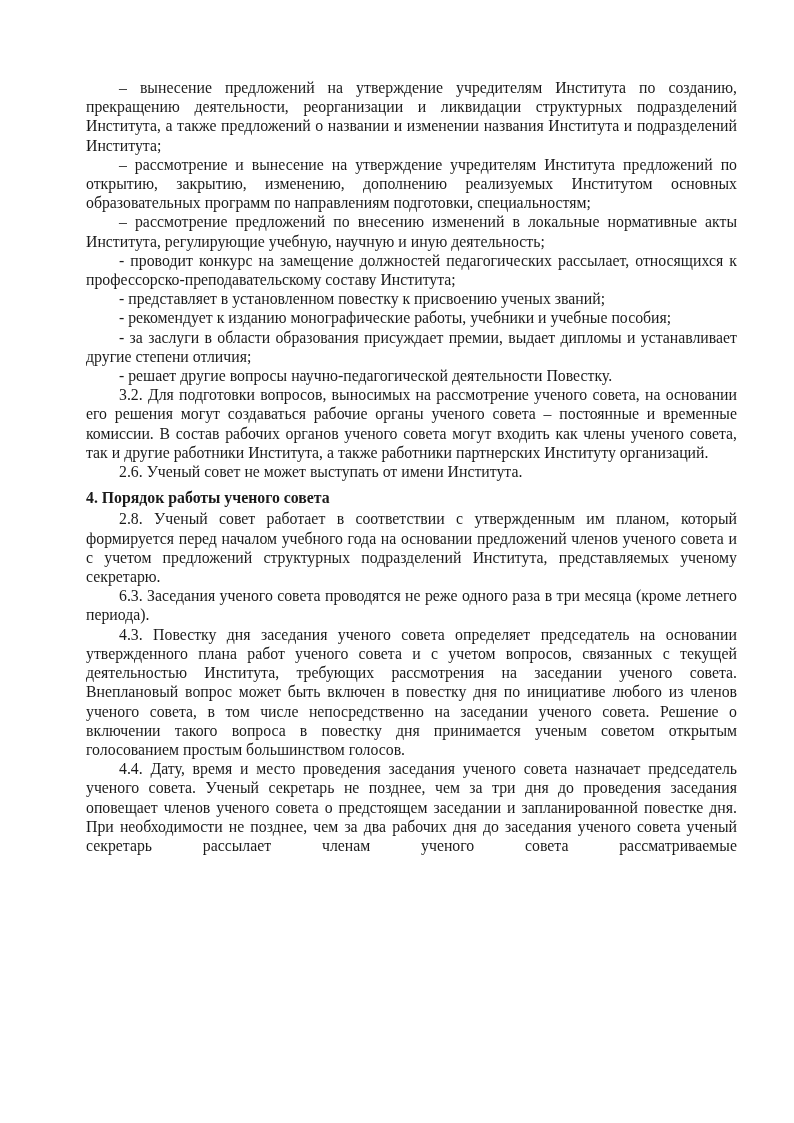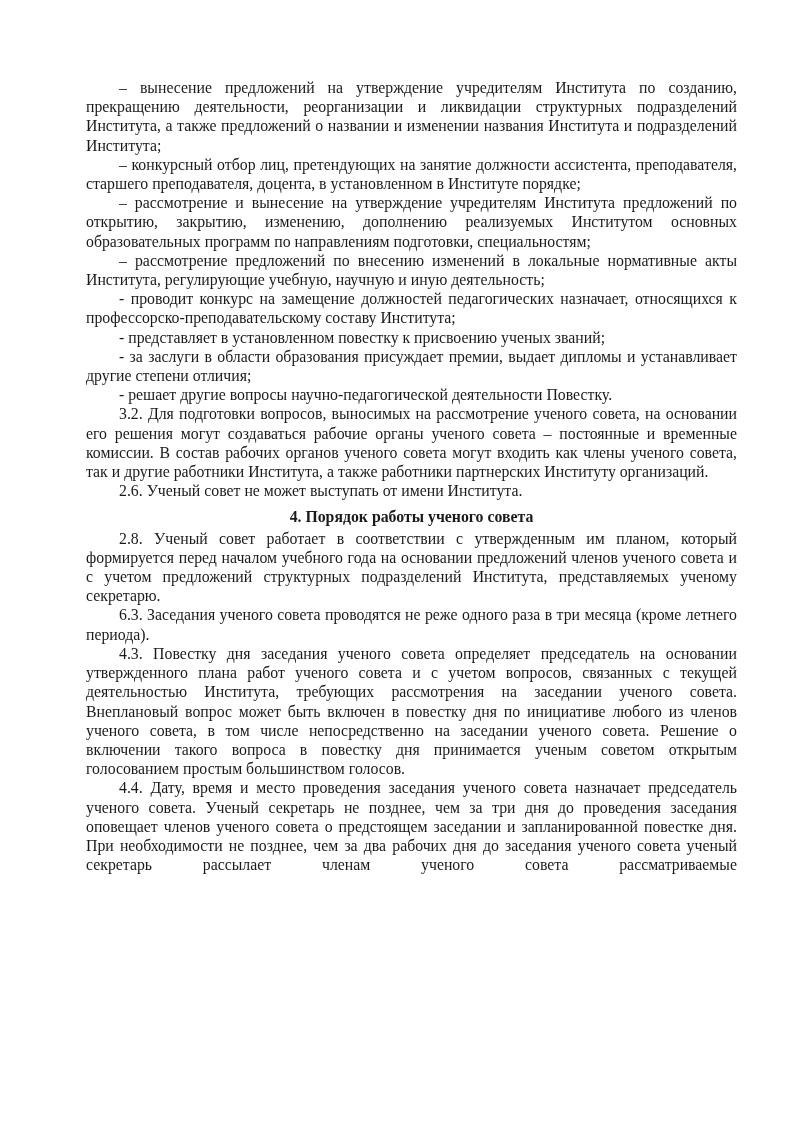--- a/index.html
+++ b/index.html
@@ -25,37 +25,36 @@
   .doc-body p {
     margin: 0;
     padding: 0;
     text-align: justify;
     text-indent: 33px;
   }
   .doc-body p.paragraph-continued {
     text-align-last: justify;
   }
   .doc-body p.heading {
-    text-align: center;
     text-indent: 0;
     font-weight: bold;
     margin: 7px 0 2px 0;
   }
 </style>
 </head>
 <body style="background: rgb(255, 255, 255);">
 
 <div class="page" style="color: rgb(26, 26, 26);">
   <div class="doc-body">
       <p class="paragraph">– вынесение предложений на утверждение учредителям Института по созданию, прекращению деятельности, реорганизации и ликвидации структурных подразделений Института, а также предложений о названии и изменении названия Института и подразделений Института;</p>
-      <p class="paragraph">– конкурсный отбор лиц, претендующих на занятие должности ассистента, преподавателя, старшего преподавателя, доцента, в установленном в Институте порядке;</p>
       <p class="paragraph">– рассмотрение и вынесение на утверждение учредителям Института предложений по открытию, закрытию, изменению, дополнению реализуемых Институтом основных образовательных программ по направлениям подготовки, специальностям;</p>
       <p class="paragraph">– рассмотрение предложений по внесению изменений в локальные нормативные акты Института, регулирующие учебную, научную и иную деятельность;</p>
-      <p class="paragraph">- проводит конкурс на замещение должностей педагогических назначает, относящихся к профессорско-преподавательскому составу Института;</p>
+      <p class="paragraph">- проводит конкурс на замещение должностей педагогических рассылает, относящихся к профессорско-преподавательскому составу Института;</p>
       <p class="paragraph">- представляет в установленном повестку к присвоению ученых званий;</p>
+      <p class="paragraph">- рекомендует к изданию монографические работы, учебники и учебные пособия;</p>
       <p class="paragraph">- за заслуги в области образования присуждает премии, выдает дипломы и устанавливает другие степени отличия;</p>
       <p class="paragraph">- решает другие вопросы научно-педагогической деятельности Повестку.</p>
       <p class="paragraph">3.2. Для подготовки вопросов, выносимых на рассмотрение ученого совета, на основании его решения могут создаваться рабочие органы ученого совета – постоянные и временные комиссии. В состав рабочих органов ученого совета могут входить как члены ученого совета, так и другие работники Института, а также работники партнерских Институту организаций.</p>
       <p class="paragraph">2.6. Ученый совет не может выступать от имени Института.</p>
       <p class="heading">4. Порядок работы ученого совета</p>
       <p class="paragraph">2.8. Ученый совет работает в соответствии с утвержденным им планом, который формируется перед началом учебного года на основании предложений членов ученого совета и с учетом предложений структурных подразделений Института, представляемых ученому секретарю.</p>
       <p class="paragraph">6.3. Заседания ученого совета проводятся не реже одного раза в три месяца (кроме летнего периода).</p>
       <p class="paragraph">4.3. Повестку дня заседания ученого совета определяет председатель на основании утвержденного плана работ ученого совета и с учетом вопросов, связанных с текущей деятельностью Института, требующих рассмотрения на заседании ученого совета. Внеплановый вопрос может быть включен в повестку дня по инициативе любого из членов ученого совета, в том числе непосредственно на заседании ученого совета. Решение о включении такого вопроса в повестку дня принимается ученым советом открытым голосованием простым большинством голосов.</p>
       <p class="paragraph paragraph-continued">4.4. Дату, время и место проведения заседания ученого совета назначает председатель ученого совета. Ученый секретарь не позднее, чем за три дня до проведения заседания оповещает членов ученого совета о предстоящем заседании и запланированной повестке дня. При необходимости не позднее, чем за два рабочих дня до заседания ученого совета ученый секретарь рассылает членам ученого совета рассматриваемые</p>
     </div>

